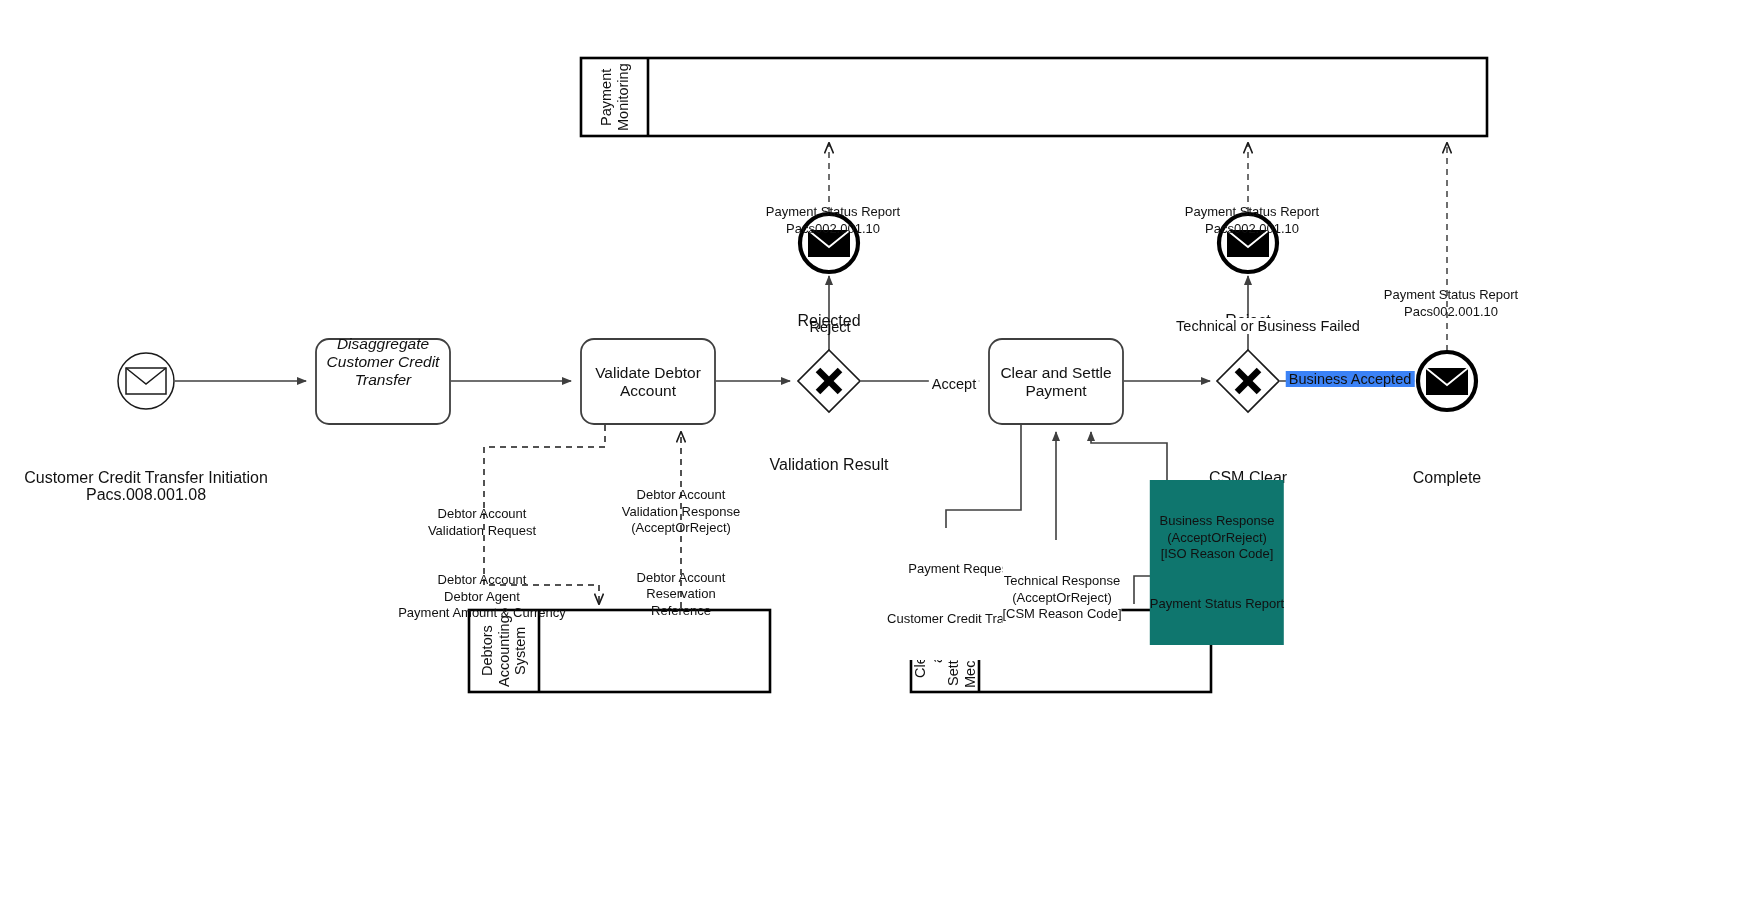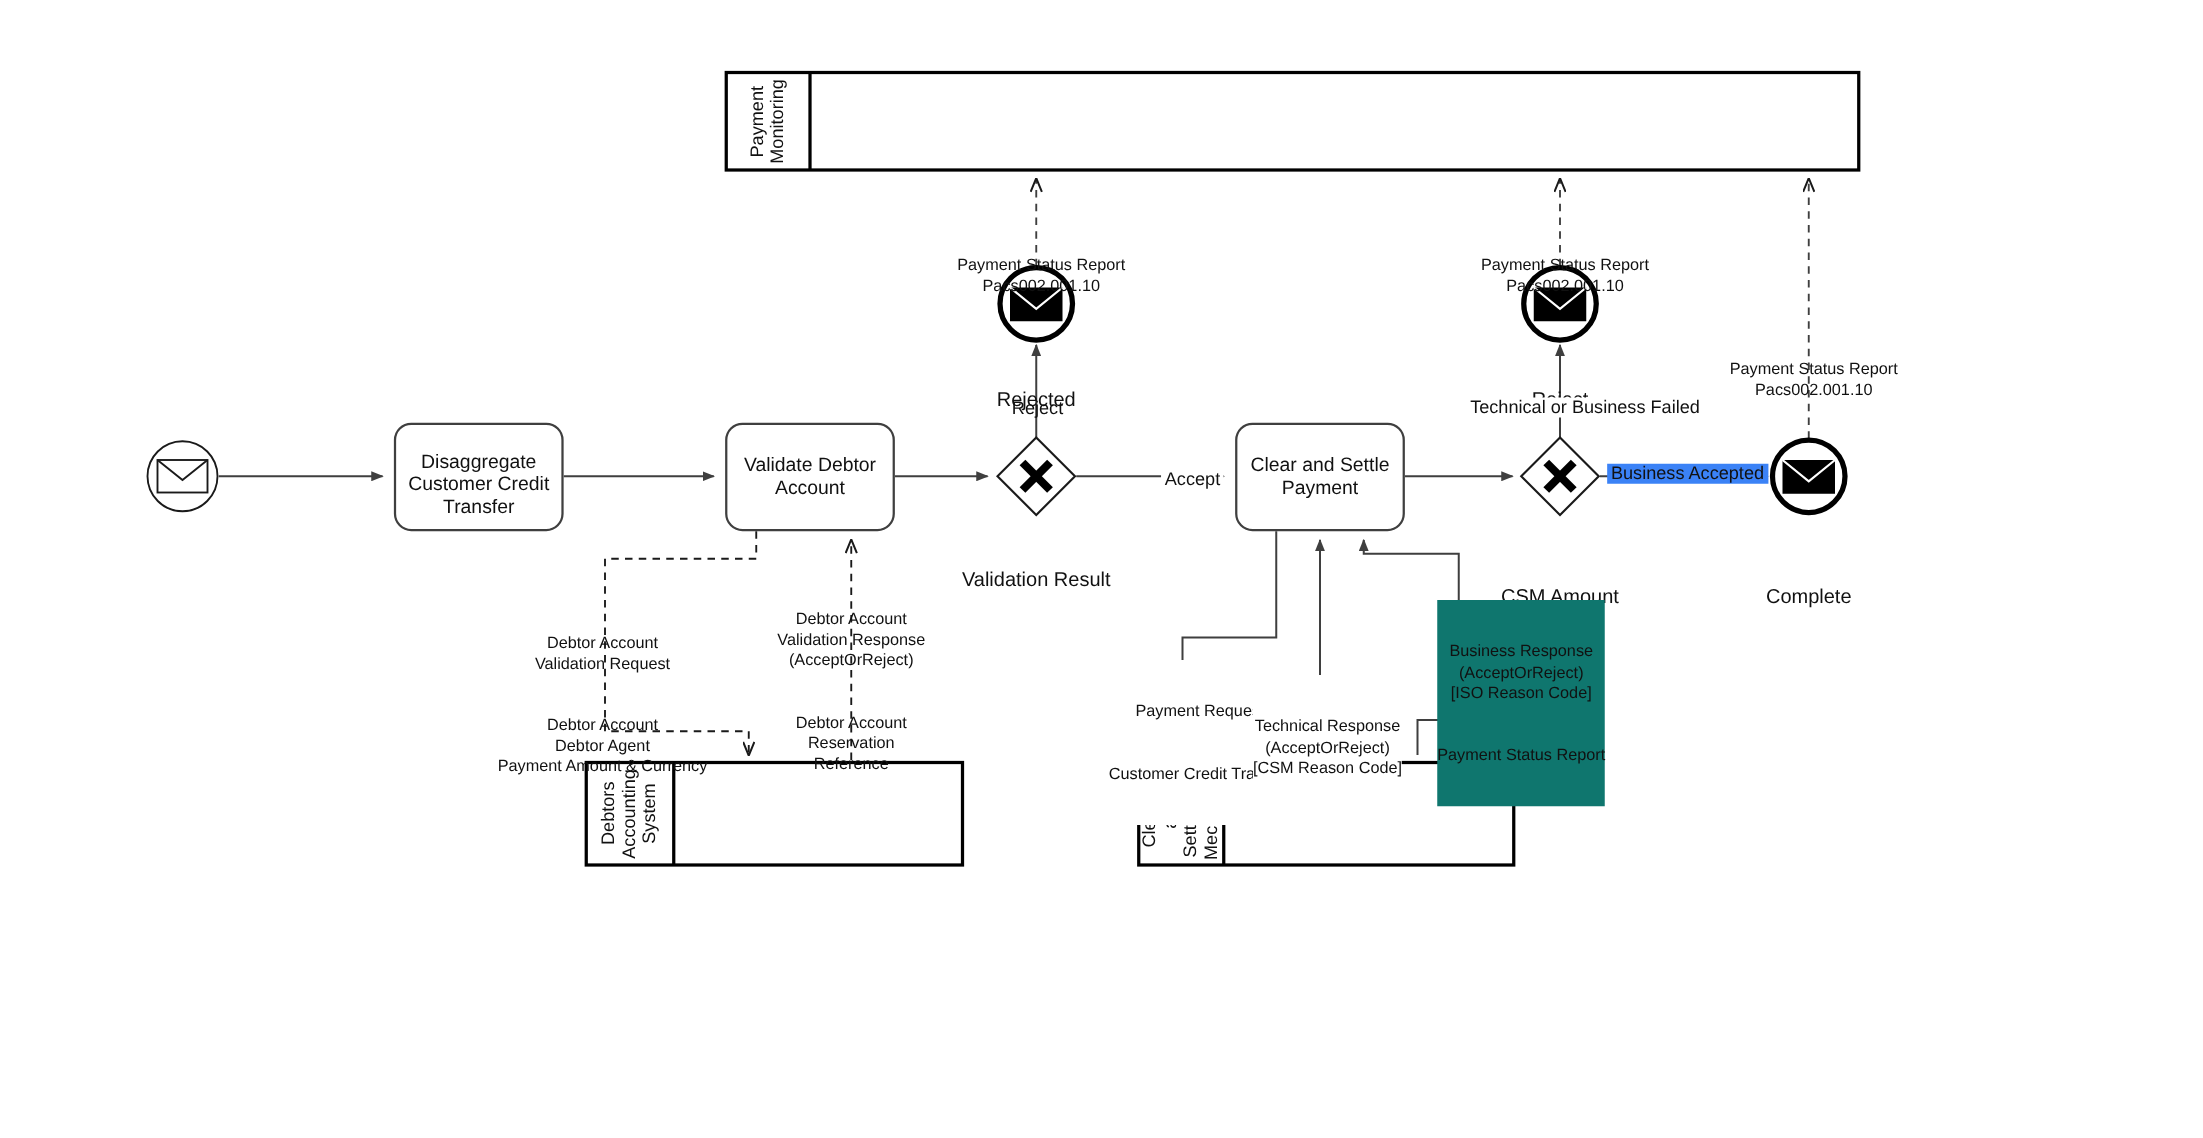--- a/index.html
+++ b/index.html
@@ -209,34 +209,36 @@
 
   <div class="pool-label" style="left:469px; top:610px; width:70px; height:82px; display:flex; align-items:center; justify-content:center;">Debtors
 Accounting
 System</div>
 
   <div class="pool-label" style="left:911px; top:610px; width:68px; height:82px; display:flex; align-items:center; justify-content:center;">Clearing
 and
 Settlement
 Mechanism</div>
 
-  <div class="task-text" style="left:383px; top:388px;">Disaggregate
+  <div class="task-text" style="left:383px; top:362px;font-style:italic;">Disaggregate
 Customer Credit
 Transfer</div>
   <div class="task-text" style="left:648px; top:382px;">Validate Debtor
 Account</div>
   <div class="task-text" style="left:1056px; top:382px;">Clear and Settle
 Payment</div>
 
+  <div class="ev-lbl" style="left:146px; top:470px;">Customer Credit Transfer Initiation
+Pacs.008.001.08</div>
   <div class="ev-lbl" style="left:829px; top:313px;">Rejected</div>
   <div class="ev-lbl" style="left:1248px; top:313px;">Reject</div>
   <div class="ev-lbl" style="left:1447px; top:470px;">Complete</div>
 
   <div class="ev-lbl" style="left:829px; top:457px;">Validation Result</div>
-  <div class="ev-lbl" style="left:1248px; top:470px;">CSM Amount</div>
+  <div class="ev-lbl" style="left:1248px; top:470px;">CSM Clear</div>
 
   <div class="flow-lbl" style="left:830px; top:319px;">Reject</div>
   <div class="flow-lbl" style="left:954px; top:376px; background:#ffffff; padding:0 3px;">Accept</div>
   <div class="flow-lbl" style="left:1253px; top:318px; background:#ffffff; padding:0 3px;margin-left:15px;">Technical or Business Failed</div>
   <div class="flow-lbl" style="left:1350px; top:371px; background:#3b82f6; padding:0 3px;">Business Accepted</div>
 
   <div class="lbl center" style="left:833px; top:171px;">
     <div>Payment Status Report
 Pacs002.001.10</div>
   </div>

